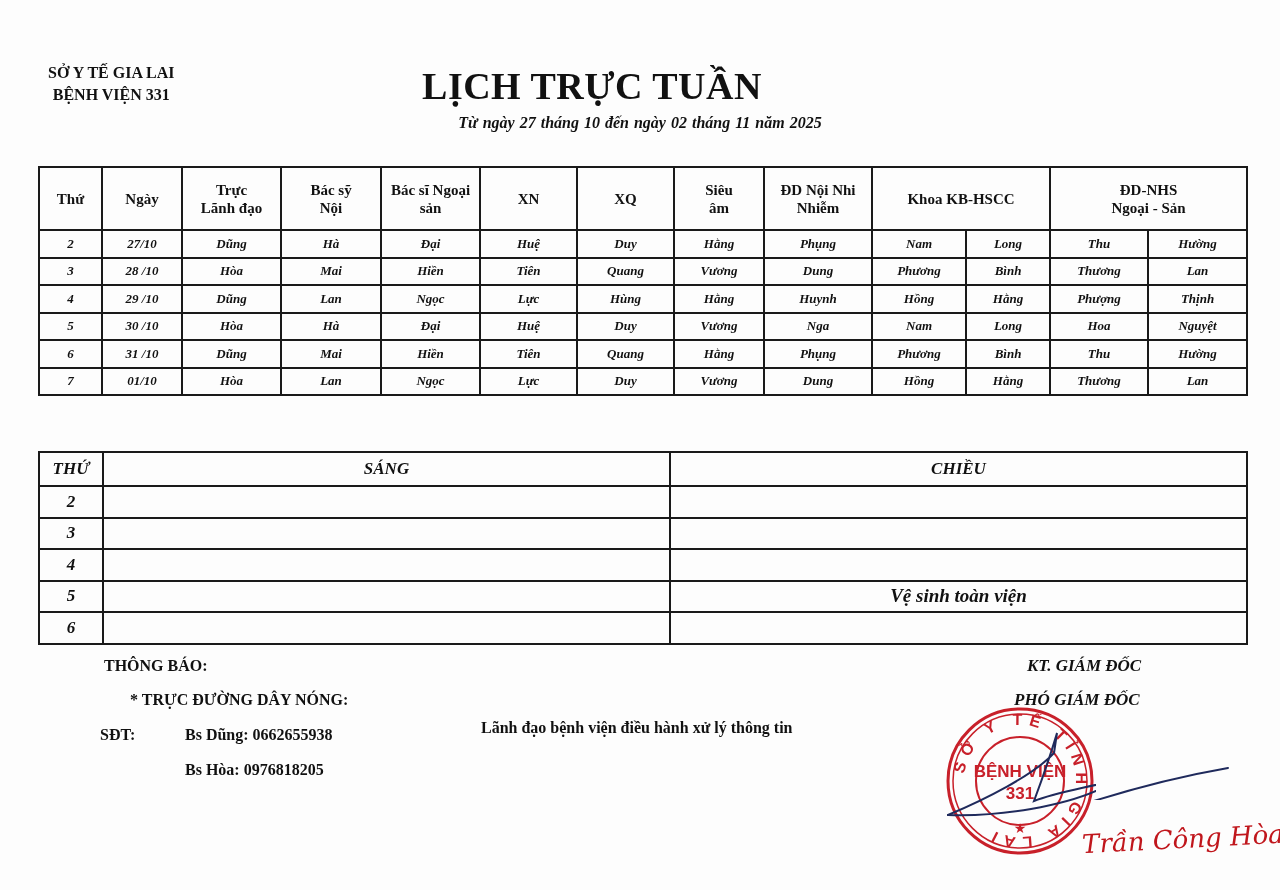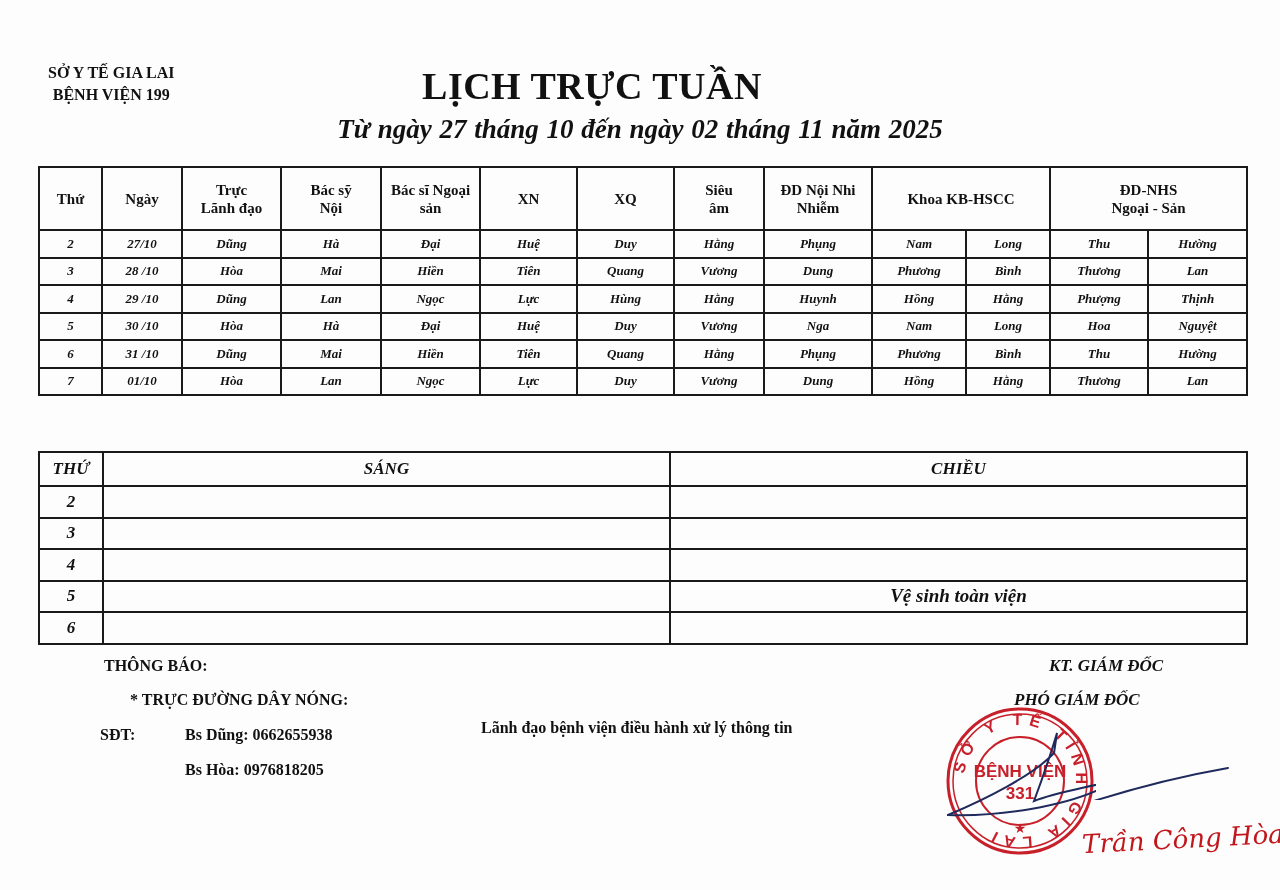--- a/index.html
+++ b/index.html
@@ -4,21 +4,21 @@
 <style>
   html, body { margin:0; padding:0; }
   body {
     width:1280px; height:890px; background:#fdfdfd; position:relative; overflow:hidden;
     font-family:"Liberation Serif", "DejaVu Serif", serif; color:#111;
   }
   .abs { position:absolute; }
   .org { left:48px; top:18px; font-weight:bold; font-size:16px; line-height:22px; text-align:center;margin-top:44px; }
   .org div { white-space:nowrap; }
   .title { left:0; width:1184px; top:64px; text-align:center; font-weight:bold; font-size:38px; letter-spacing:0.5px; }
-  .subtitle { left:0; width:1280px; top:114px; text-align:center; font-weight:bold; font-style:italic; font-size:27px; word-spacing:1px; }
+  .subtitle { left:0; width:1280px; top:114px; text-align:center; font-weight:bold; font-style:italic; font-size:16px; word-spacing:1px; }
 
   table { border-collapse:collapse; table-layout:fixed; }
   .t1 { position:absolute; left:38px; top:166px; width:1208px; }
   .t1 td, .t1 th { border:2px solid #1a1a1a; text-align:center; vertical-align:middle; padding:0; overflow:hidden; }
   .t1 th { font-weight:bold; font-size:15px; line-height:18px; height:61px; }
   .t1 td { font-weight:bold; font-style:italic; font-size:13px; height:25.5px; }
 
   .t2 { position:absolute; left:38px; top:451px; width:1208px; }
   .t2 td, .t2 th { border:2px solid #1a1a1a; text-align:center; vertical-align:middle; padding:0; }
   .t2 th { font-weight:bold; font-style:italic; font-size:17px; height:32px; }
@@ -28,21 +28,21 @@
   .foot { font-weight:bold; font-size:16px; white-space:nowrap; }
   .sign { font-weight:bold; font-style:italic; font-size:17px; white-space:nowrap; }
   .stamp { left:944px; top:705px; width:152px; height:152px; }
   .sig-name { left:1082px; top:824px; color:#c0161c; font-family:"DejaVu Serif", serif; font-style:italic; font-size:26px; white-space:nowrap; transform:rotate(-3deg); }
 </style>
 </head>
 <body>
 
 <div class="abs org">
   <div>SỞ Y TẾ GIA LAI</div>
-  <div>BỆNH VIỆN 199</div>
+  <div>BỆNH VIỆN 331</div>
 </div>
 <div class="abs title">LỊCH TRỰC TUẦN</div>
 <div class="abs subtitle">Từ ngày 27 tháng 10  đến ngày 02 tháng 11 năm 2025</div>
 
 <table class="t1">
   <colgroup>
     <col style="width:63px">
       <col style="width:80px">
       <col style="width:99px">
       <col style="width:100px">
@@ -210,21 +210,21 @@
   </tbody>
 </table>
 
 <div class="abs foot" style="left:104px; top:657px;">THÔNG BÁO:</div>
 <div class="abs foot" style="left:130px; top:691px;">* TRỰC ĐƯỜNG DÂY NÓNG:</div>
 <div class="abs foot" style="left:481px; top:691px;margin-top:28px;">Lãnh đạo bệnh viện điều hành xử lý thông tin</div>
 <div class="abs foot" style="left:100px; top:726px;">SĐT:</div>
 <div class="abs foot" style="left:185px; top:726px;">Bs Dũng: 0662655938</div>
 <div class="abs foot" style="left:185px; top:761px;">Bs Hòa: 0976818205</div>
 
-<div class="abs sign" style="left:1027px; top:656px;margin-left:22px;">KT. GIÁM ĐỐC</div>
+<div class="abs sign" style="left:1027px; top:656px;">KT. GIÁM ĐỐC</div>
 <div class="abs sign" style="left:1014px; top:690px;">PHÓ GIÁM ĐỐC</div>
 
 <div class="abs stamp">
   <svg width="152" height="152" viewBox="0 0 152 152">
     <defs>
       <path id="stampArc" d="M 76 76 m -56 0 a 56 56 0 1 1 112 0 a 56 56 0 1 1 -112 0"></path>
     </defs>
     <circle cx="76" cy="76" r="72" fill="none" stroke="#c8202a" stroke-width="3"></circle>
     <circle cx="76" cy="76" r="67" fill="none" stroke="#c8202a" stroke-width="1.5"></circle>
     <circle cx="76" cy="76" r="44" fill="none" stroke="#c8202a" stroke-width="2"></circle>

